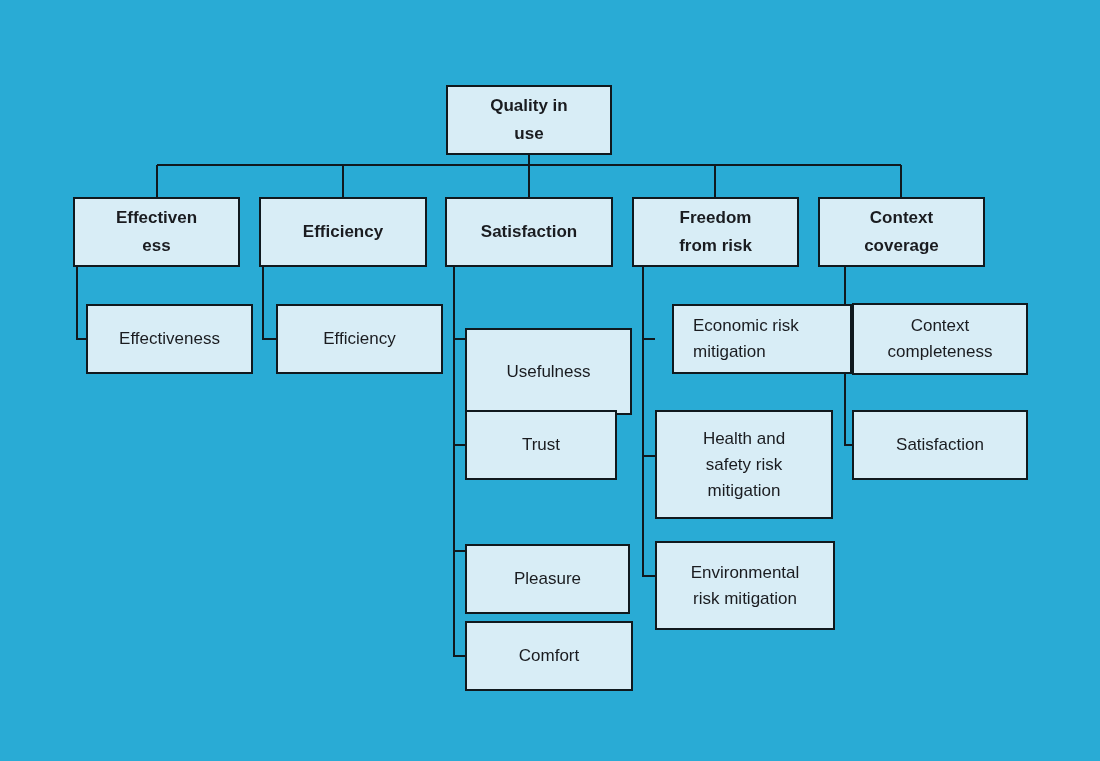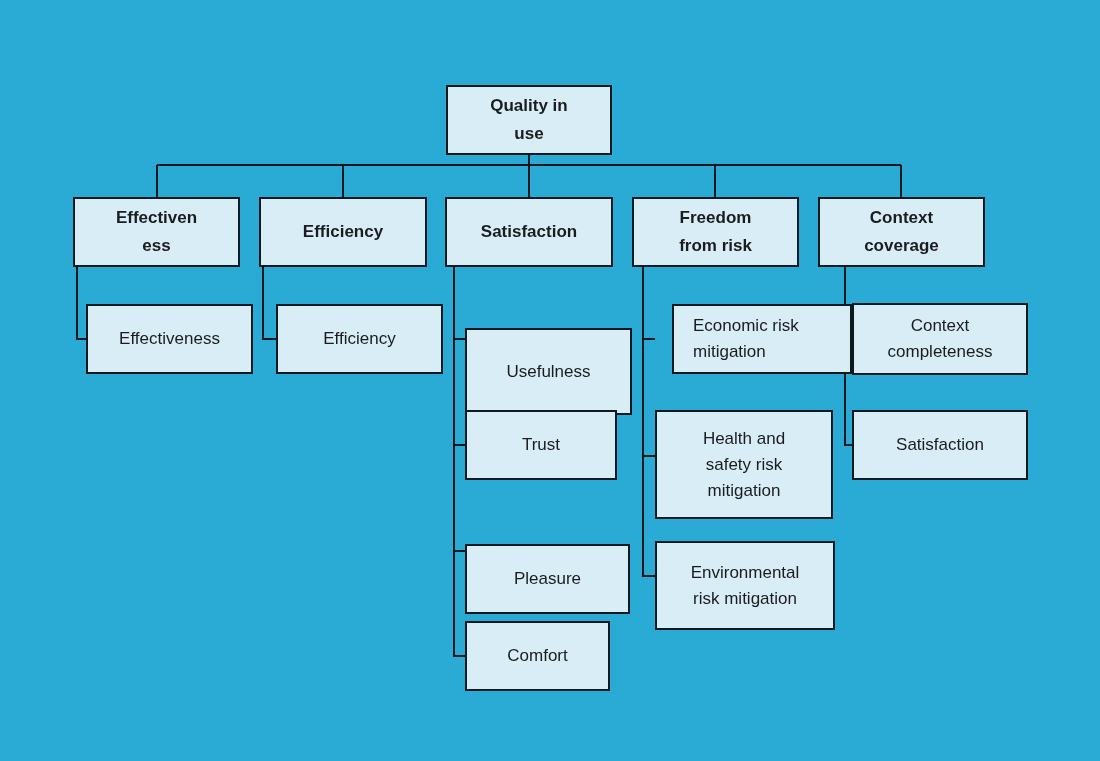--- a/index.html
+++ b/index.html
@@ -82,21 +82,21 @@
   <div class="node parent" style="left:818px; top:197px; width:167px; height:70px;">Context
 coverage</div>
 
   <div class="node" style="left:86px; top:304px; width:167px; height:70px;">Effectiveness</div>
 
   <div class="node" style="left:276px; top:304px; width:167px; height:70px;">Efficiency</div>
 
   <div class="node" style="left:465px; top:304px; width:167px; height:87px;margin-top:24px;">Usefulness</div>
   <div class="node" style="left:465px; top:410px; width:152px; height:70px;">Trust</div>
   <div class="node" style="left:465px; top:516px; width:165px; height:70px;margin-top:28px;">Pleasure</div>
-  <div class="node" style="left:465px; top:621px; width:145px; height:70px;">Comfort</div>
+  <div class="node" style="left:465px; top:621px; width:168px; height:70px;">Comfort</div>
 
   <div class="node align-left" style="left:655px; top:304px; width:180px; height:70px;margin-left:17px;">Economic risk
 mitigation</div>
   <div class="node" style="left:655px; top:410px; width:178px; height:109px;">Health and
 safety risk
 mitigation</div>
   <div class="node" style="left:655px; top:541px; width:180px; height:89px;">Environmental
 risk mitigation</div>
 
   <div class="node" style="left:852px; top:303px; width:176px; height:72px;">Context

